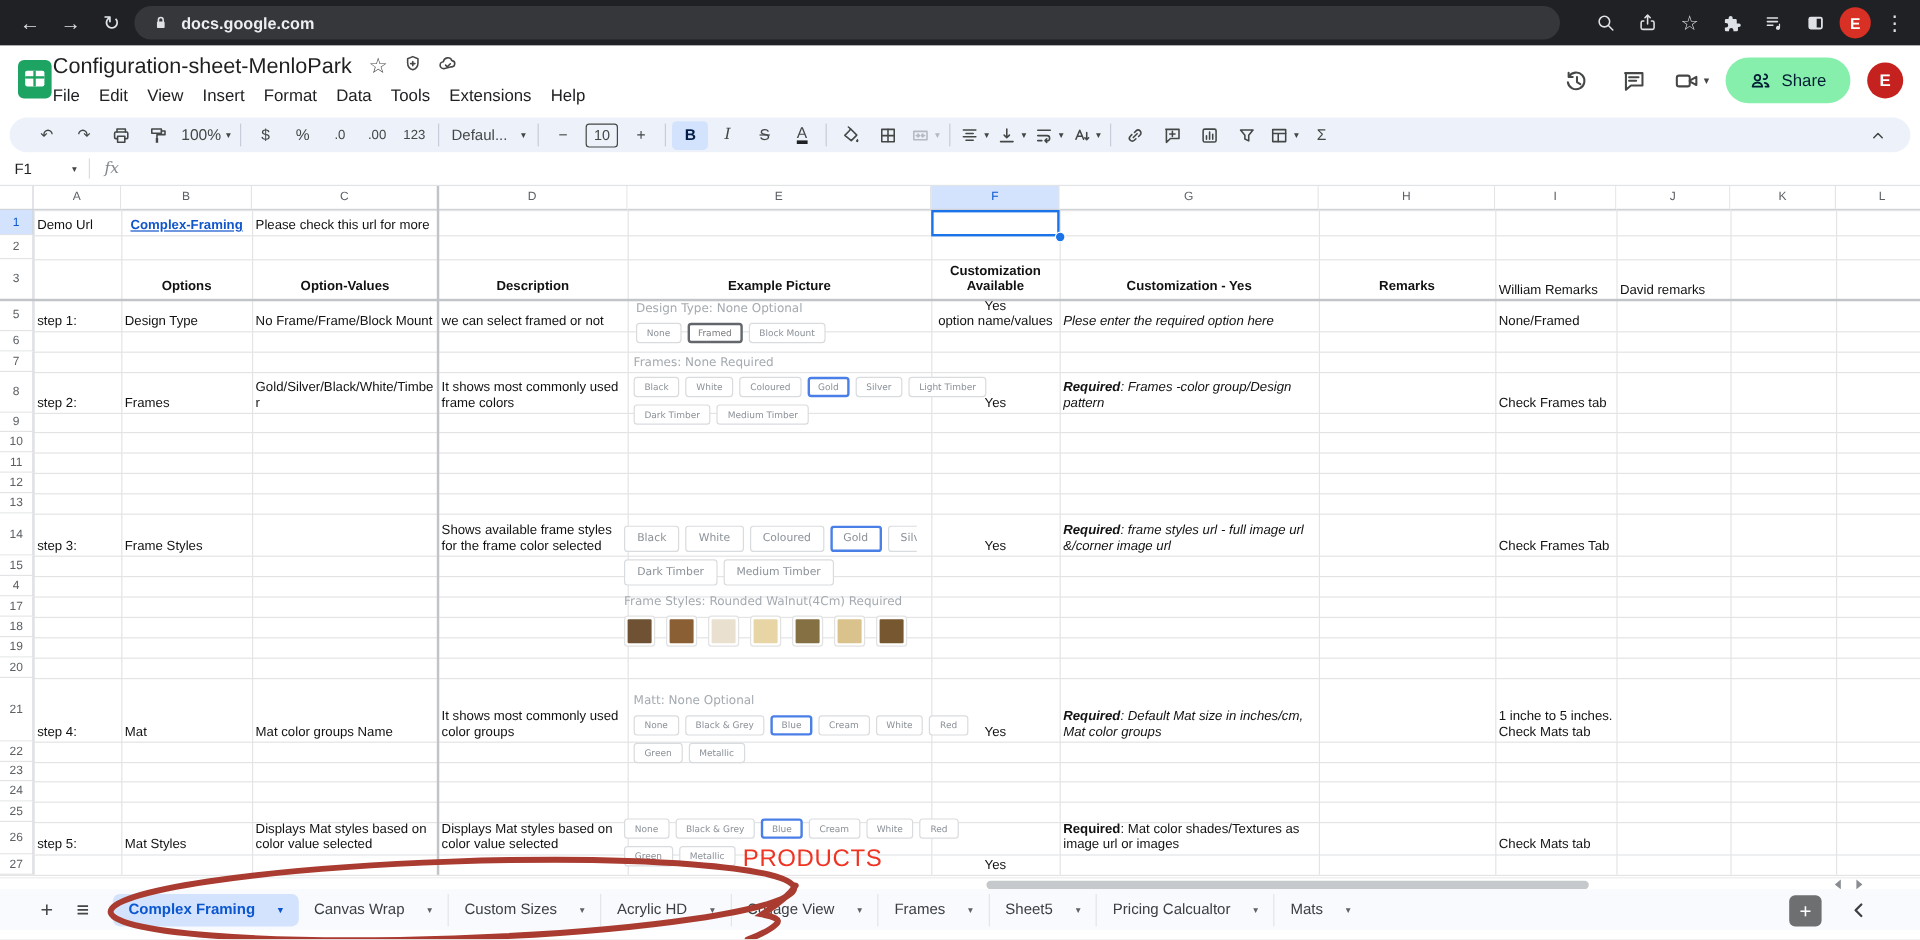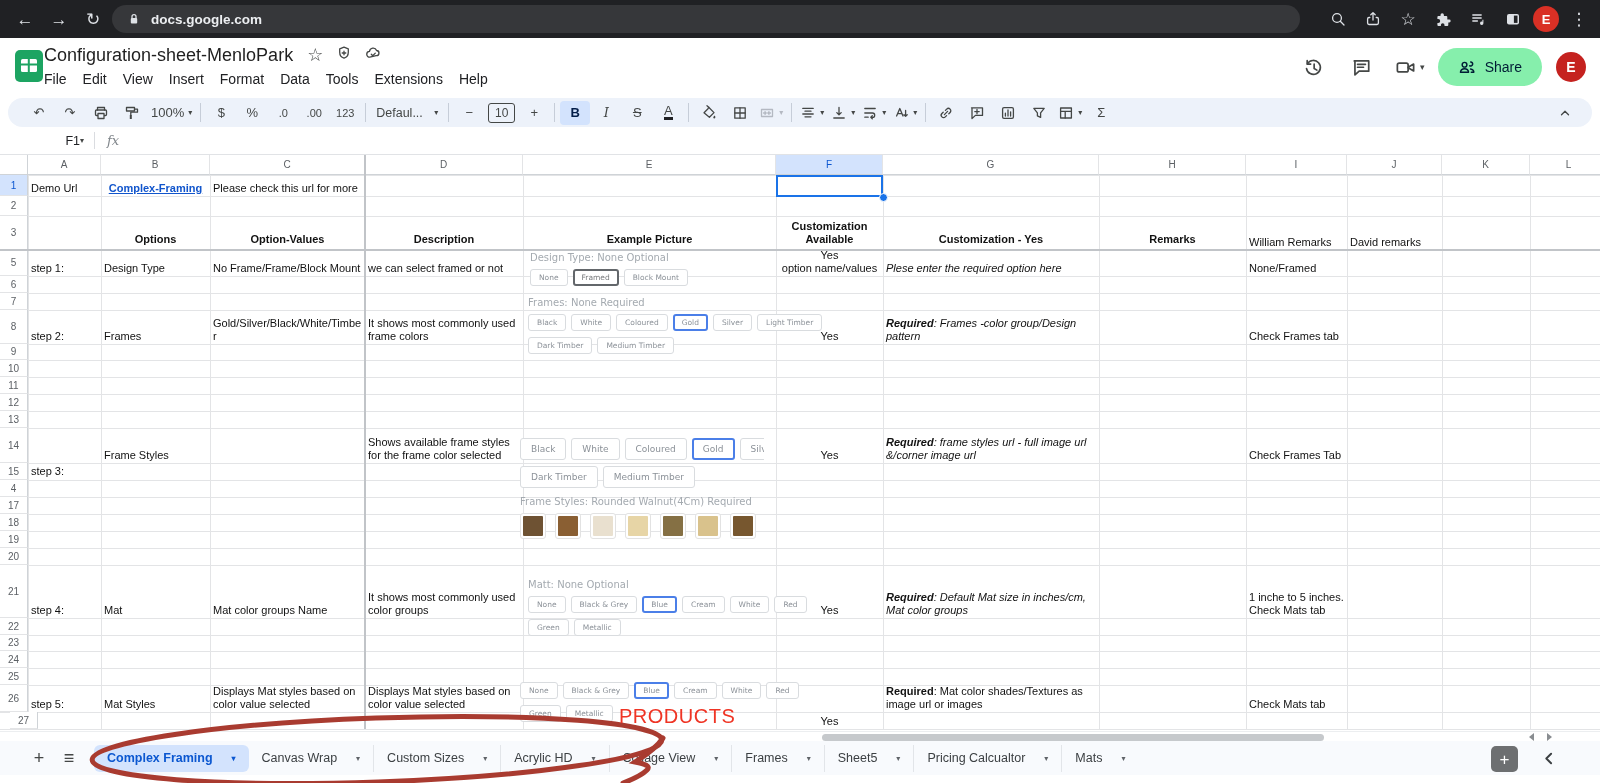--- a/index.html
+++ b/index.html
@@ -52,22 +52,22 @@
   .tb-caret{font-size:8px;margin-left:1px}
   .tb-sep{width:1px;height:19px;background:#c6cdd8;margin:0 4px}
   .boxed{border:1px solid #444746;border-radius:3px;width:25px;height:18px;display:flex;
          align-items:center;justify-content:center;font-size:12px}
   .font-btn{width:62px;justify-content:space-between;padding:0 5px;font-size:12.5px}
   .tb-collapse{margin-left:auto}
 
   
   .fbar{position:absolute;left:0;top:127px;width:1600px;height:27px;background:#fff;
         border-bottom:1px solid #e1e3e6;display:flex;align-items:center}
-  .name-box{padding-left:32px;width:52px;font-size:12.5px;color:#202124;display:flex;
-            align-items:center;justify-content:flex-end}
+  .name-box{padding-left:12px;width:52px;font-size:12.5px;color:#202124;display:flex;
+            align-items:center;justify-content:space-between}
   .nb-caret{font-size:8px;color:#444746}
   .fbar-div{width:1px;height:17px;background:#dadce0;margin:0 12px 0 10px}
   .fx{font-family:"DejaVu Serif",serif;font-style:italic;font-size:13px;color:#80868b}
 
   
   .grid{position:absolute;left:0;top:155px;width:1600px;height:577px;background:#fff;overflow:hidden}
   .gv{position:absolute;width:1px;background:#e3e4e6}
   .gh{position:absolute;height:1px;background:#e3e4e6}
   .corner{position:absolute;left:0;top:0;width:28px;height:20px;background:#fff;
           border-right:1px solid #cfd3d7;border-bottom:1px solid #cfd3d7;box-sizing:border-box;z-index:4}
@@ -558,21 +558,21 @@
       <div class="rhead" style="top: 342px; height: 17px;">17</div>
       <div class="rhead" style="top: 359px; height: 17px;">18</div>
       <div class="rhead" style="top: 376px; height: 17px;">19</div>
       <div class="rhead" style="top: 393px; height: 17px;">20</div>
       <div class="rhead" style="top: 410px; height: 53px;">21</div>
       <div class="rhead" style="top: 463px; height: 17px;">22</div>
       <div class="rhead" style="top: 480px; height: 16px;">23</div>
       <div class="rhead" style="top: 496px; height: 17px;">24</div>
       <div class="rhead" style="top: 513px; height: 17px;">25</div>
       <div class="rhead" style="top: 530px; height: 27px;">26</div>
-      <div class="rhead" style="top: 557px; height: 17px; margin-left: 10px;">27</div>
+      <div class="rhead" style="top: 557px; height: 17px;">27</div>
       <div class="cell" style="left: 28px; top: 20px; width: 73px; height: 21px;">Demo Url</div>
       <div class="cell link" style="left: 101px; top: 20px; width: 109px; height: 21px;">Complex-Framing</div>
       <div class="cell nw" style="left: 210px; top: 20px; width: 155px; height: 21px;">Please check this url for more</div>
       <div class="cell hd" style="left: 101px; top: 61px; width: 109px; height: 34px;">Options</div>
       <div class="cell hd" style="left: 210px; top: 61px; width: 155px; height: 34px;">Option-Values</div>
       <div class="cell hd" style="left: 365px; top: 61px; width: 158px; height: 34px;">Description</div>
       <div class="cell hd" style="left: 523px; top: 61px; width: 253px; height: 34px;">Example Picture</div>
       <div class="cell hd" style="left: 776px; top: 61px; width: 107px; height: 34px;">Customization Available</div>
       <div class="cell hd" style="left: 883px; top: 61px; width: 216px; height: 34px;">Customization - Yes</div>
       <div class="cell hd" style="left: 1099px; top: 61px; width: 147px; height: 34px;">Remarks</div>
@@ -586,21 +586,21 @@
 option name/values</div>
       <div class="cell i" style="left: 883px; top: 95px; width: 216px; height: 26px;">Plese enter the required option here</div>
       <div class="cell" style="left: 1246px; top: 95px; width: 101px; height: 26px;">None/Framed</div>
       <div class="cell" style="left: 28px; top: 155px; width: 73px; height: 34px;">step 2:</div>
       <div class="cell" style="left: 101px; top: 155px; width: 109px; height: 34px;">Frames</div>
       <div class="cell" style="left: 210px; top: 155px; width: 155px; height: 34px;">Gold/Silver/Black/White/Timber</div>
       <div class="cell" style="left: 365px; top: 155px; width: 158px; height: 34px;">It shows most commonly used frame colors</div>
       <div class="cell c" style="left: 776px; top: 155px; width: 107px; height: 34px;">Yes</div>
       <div class="cell" style="left: 883px; top: 155px; width: 216px; height: 34px;"><span><span style="font-weight: 700; font-style: italic;">Required</span><span style="font-style: italic;">: Frames -color group/Design pattern</span></span></div>
       <div class="cell" style="left: 1246px; top: 155px; width: 101px; height: 34px;">Check Frames tab</div>
-      <div class="cell" style="left: 28px; top: 273px; width: 73px; height: 35px; margin-top: 16px;">step 3:</div>
+      <div class="cell" style="left: 28px; top: 273px; width: 73px; height: 35px;">step 3:</div>
       <div class="cell" style="left: 101px; top: 273px; width: 109px; height: 35px;">Frame Styles</div>
       <div class="cell" style="left: 365px; top: 273px; width: 158px; height: 35px;">Shows available frame styles for the frame color selected</div>
       <div class="cell c" style="left: 776px; top: 273px; width: 107px; height: 35px;">Yes</div>
       <div class="cell" style="left: 883px; top: 273px; width: 216px; height: 35px;"><span><span style="font-weight: 700; font-style: italic;">Required</span><span style="font-style: italic;">: frame styles url - full image url &amp;/corner image url</span></span></div>
       <div class="cell" style="left: 1246px; top: 273px; width: 101px; height: 35px;">Check Frames Tab</div>
       <div class="cell" style="left: 28px; top: 410px; width: 73px; height: 53px;">step 4:</div>
       <div class="cell" style="left: 101px; top: 410px; width: 109px; height: 53px;">Mat</div>
       <div class="cell" style="left: 210px; top: 410px; width: 155px; height: 53px;">Mat color groups Name</div>
       <div class="cell" style="left: 365px; top: 410px; width: 158px; height: 53px;">It shows most commonly used color groups</div>
       <div class="cell c" style="left: 776px; top: 410px; width: 107px; height: 53px;">Yes</div>

